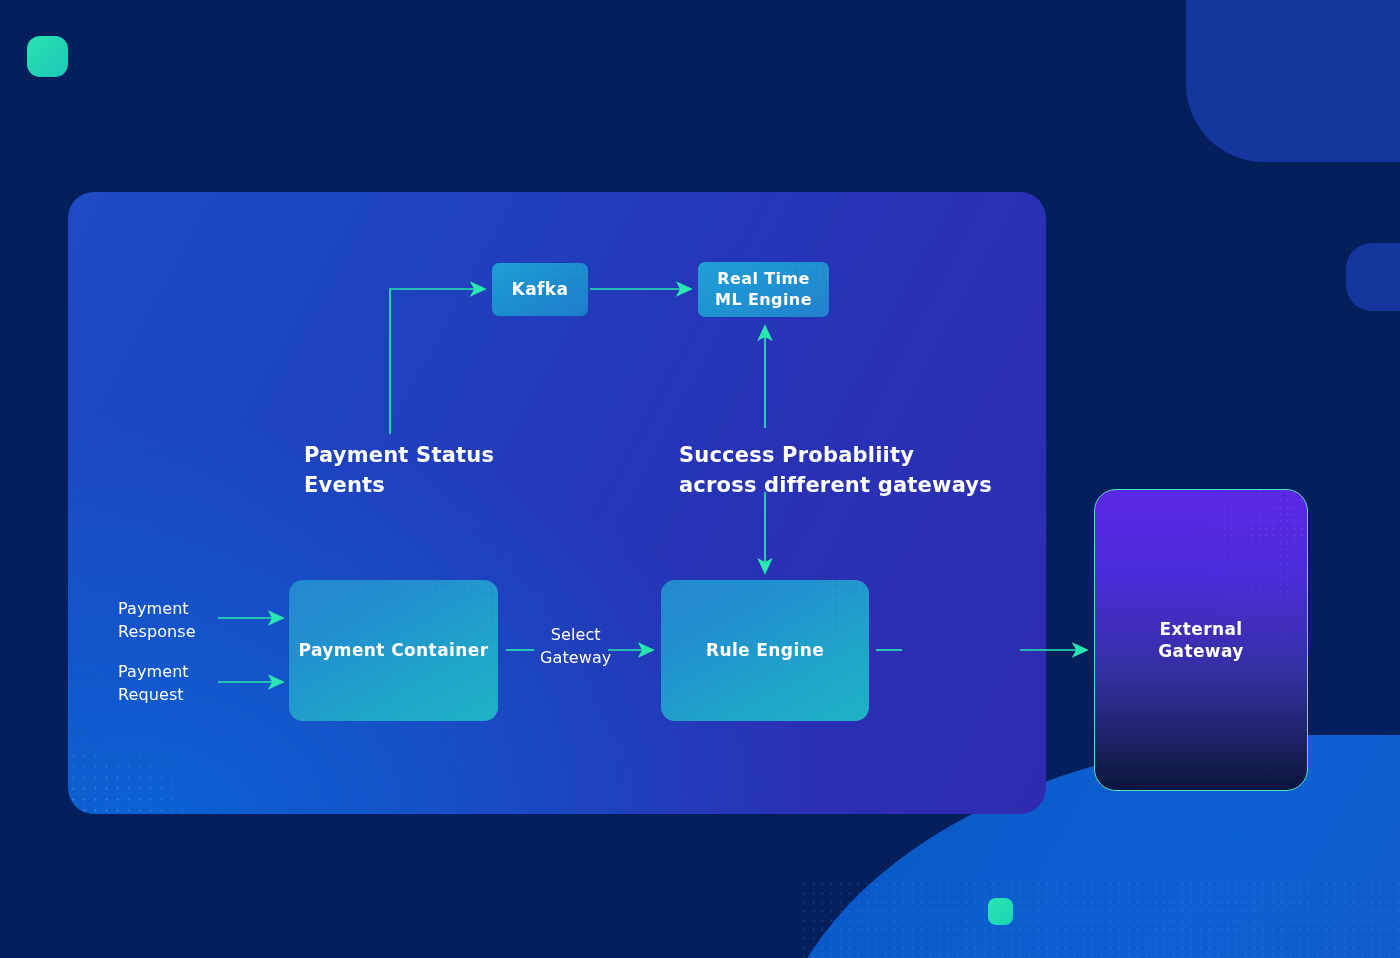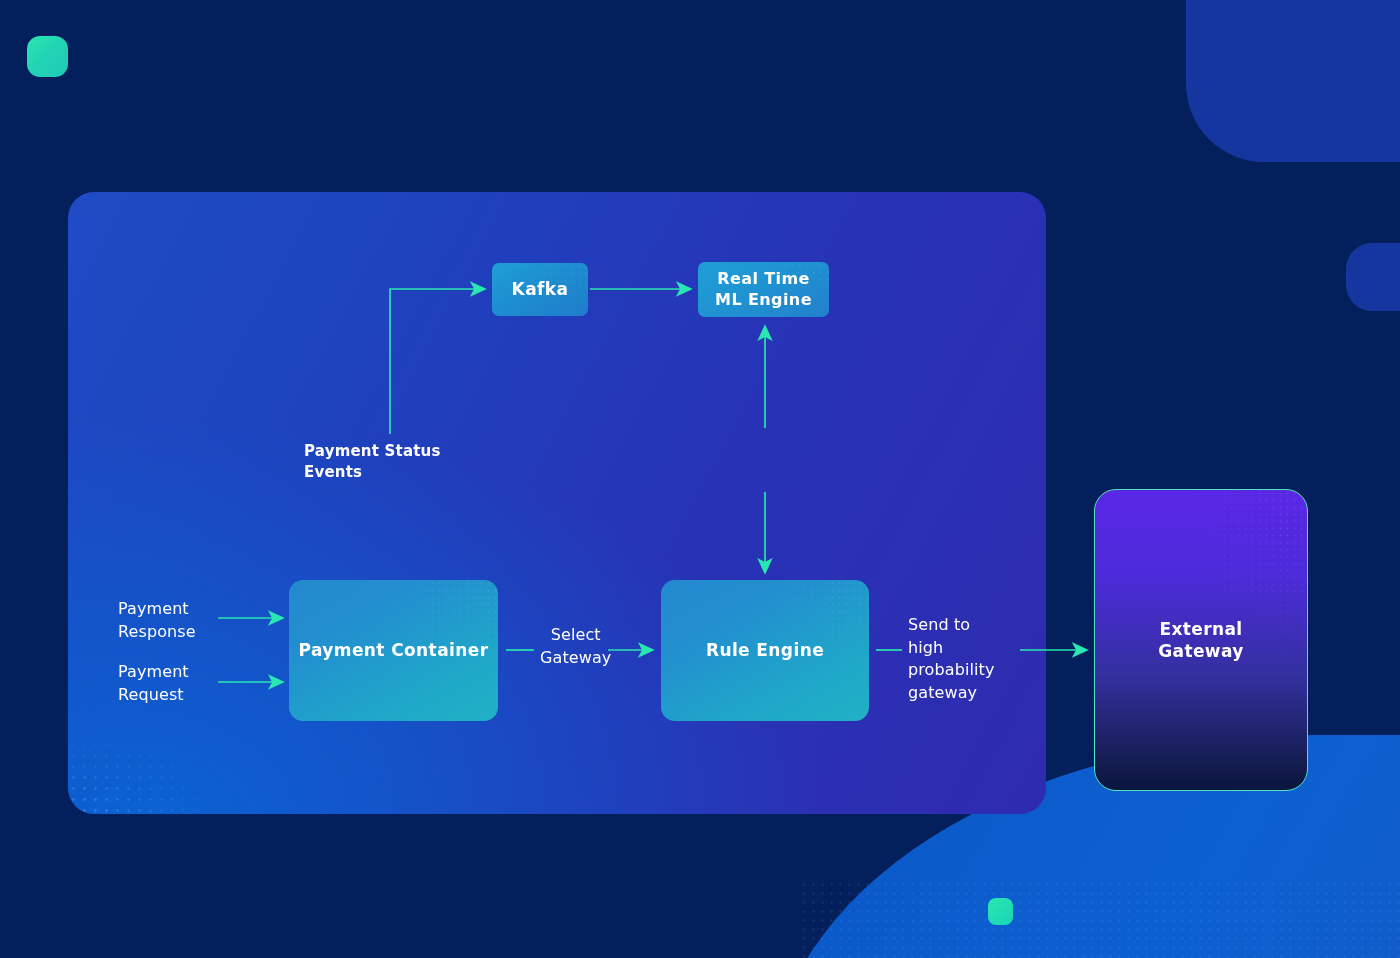--- a/index.html
+++ b/index.html
@@ -111,21 +111,21 @@
     background:radial-gradient(circle, rgba(255,255,255,.10) .8px, transparent 1.2px) 0 0/7px 7px;
     -webkit-mask-image:radial-gradient(70% 70% at 90% 10%, #000 0%, transparent 70%);
             mask-image:radial-gradient(70% 70% at 90% 10%, #000 0%, transparent 70%);
     pointer-events:none;
   }
 
   
   .edge-label {
     position:absolute; color:#ffffff; line-height:1.42; white-space:pre-line;
   }
-  .edge-label.bold { font-weight:bold; font-size:15px; letter-spacing:.2px; }
+  .edge-label.bold { font-weight:bold; font-size:21px; letter-spacing:.2px; }
   .edge-label.light { font-weight:normal; font-size:16px; letter-spacing:.1px; }
 
   #label-payment-status   { left:304px; top:441px; }
   #label-success-prob     { left:679px; top:441px; }
   #label-payment-response { left:118px; top:598px; }
   #label-payment-request  { left:118px; top:661px; }
   #label-select-gateway   { left:540px; top:624px;text-align:center; }
   #label-send-high-prob   { left:908px; top:614px; }
 
   
@@ -201,28 +201,26 @@
   </div>
 
   <div class="node" id="node-external-gateway">
     <span class="node-label">External
 Gateway</span>
   </div>
 
   <div class="edge-label bold" id="label-payment-status">Payment Status
 Events</div>
 
+  <div class="edge-label bold" id="label-success-prob">Success Probabliity
+across different gateways</div>
 
   <div class="edge-label light" id="label-payment-response">Payment
 Response</div>
 
   <div class="edge-label light" id="label-payment-request">Payment
 Request</div>
 
   <div class="edge-label light" id="label-select-gateway">Select
 Gateway</div>
 
-  <div class="edge-label light" id="label-send-high-prob">Send to
-high
-probability
-gateway</div>
 
 </div>
 
 </body></html>

